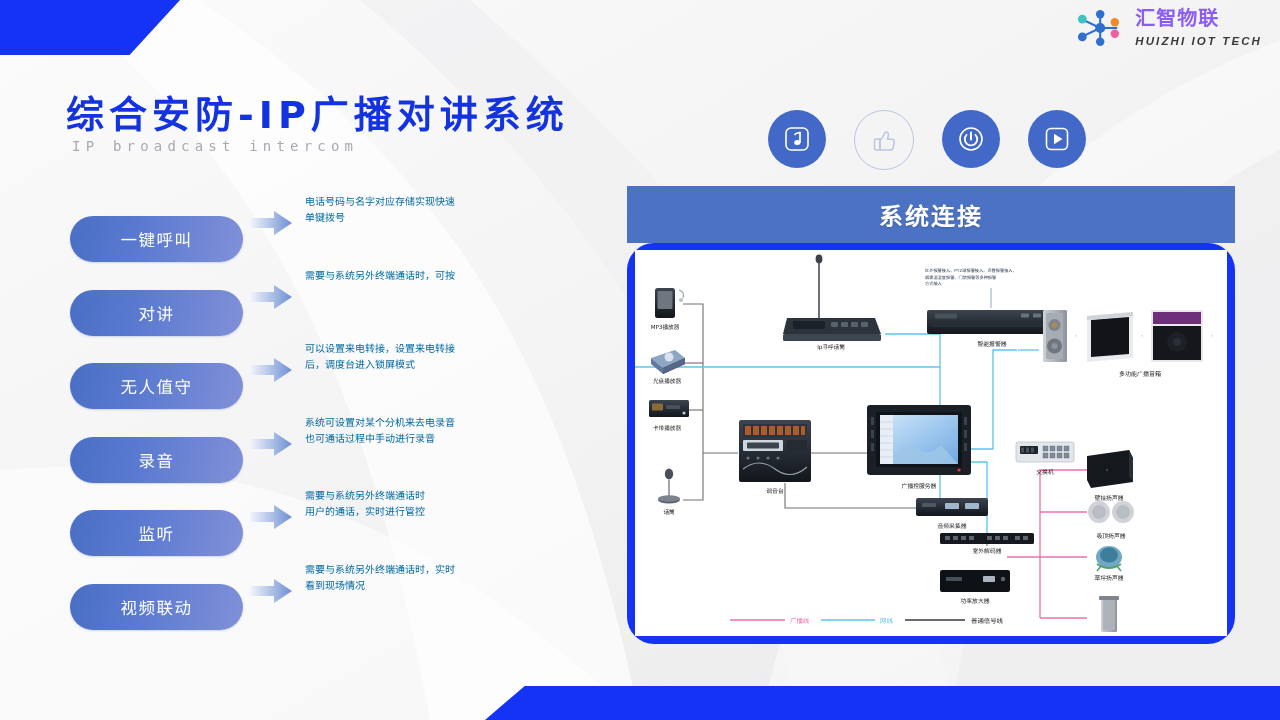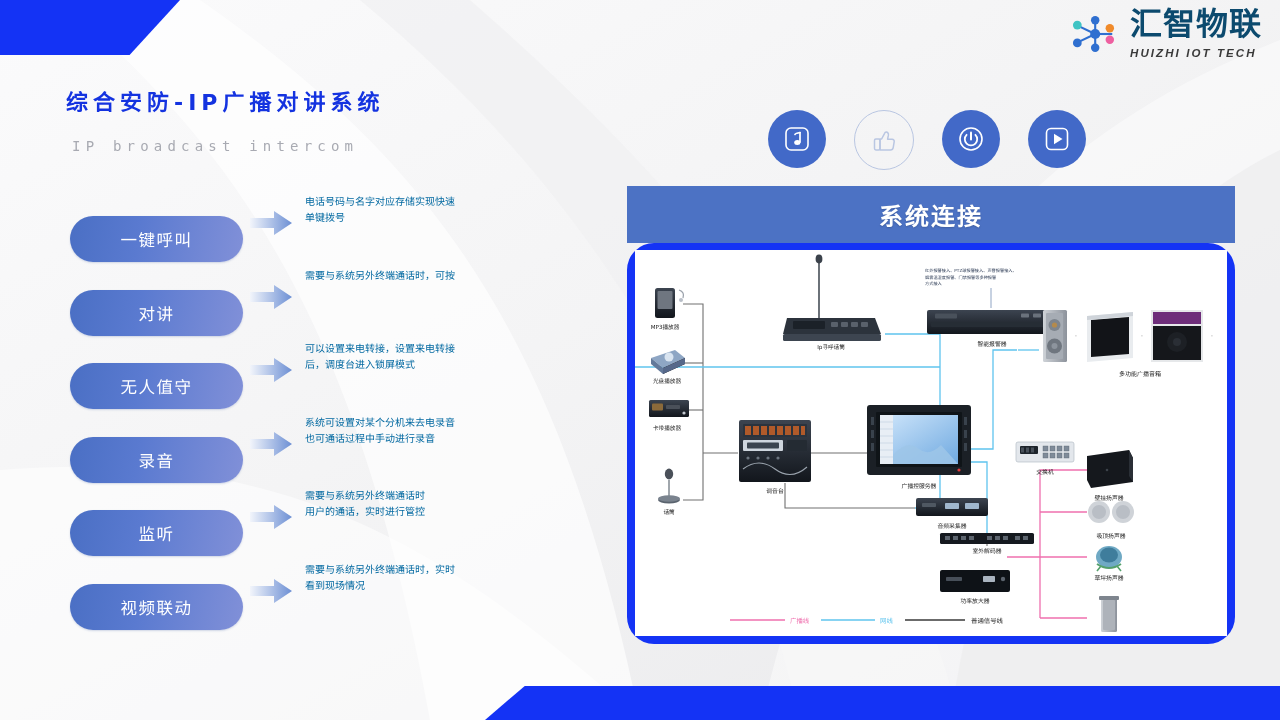--- a/index.html
+++ b/index.html
@@ -22,29 +22,29 @@
   .corner-br{
     position:absolute;left:485px;top:686px;width:795px;height:34px;z-index:3;
     background:#1433f5;
     clip-path:polygon(5% 0,100% 0,100% 100%,0 100%);
   }
 
   
   .logo{position:absolute;right:18px;top:8px;z-index:6;display:flex;align-items:center;gap:8px;}
   .logo-mark{width:52px;height:40px;flex:none;}
   .logo-text{display:flex;flex-direction:column;line-height:1;}
-  .logo-cn{font-size:32px;font-weight:bold;color:#0c4a6e;letter-spacing:1px;
+  .logo-cn{font-size:20px;font-weight:bold;color:#8b5cf6;letter-spacing:1px;
            font-family:"DejaVu Sans","Liberation Sans",sans-serif;}
   .logo-en{font-size:11.5px;font-weight:bold;color:#3a3a3a;letter-spacing:2.1px;
            font-style:italic;margin-top:8px;}
 
   
   .title-cn{
     position:absolute;left:66px;top:84px;z-index:5;
-    font-size:22px;font-weight:bold;color:#1433e0;letter-spacing:5px;
+    font-size:38px;font-weight:bold;color:#1433e0;letter-spacing:5px;
     font-family:"DejaVu Sans","Liberation Sans",sans-serif;
     white-space:nowrap;
   }
   .title-en{
     position:absolute;left:72px;top:138px;z-index:5;
     font-size:14px;color:#a8aab2;letter-spacing:5.2px;white-space:nowrap;
     font-family:"DejaVu Sans Mono","Liberation Mono",monospace;
   }
 
   

